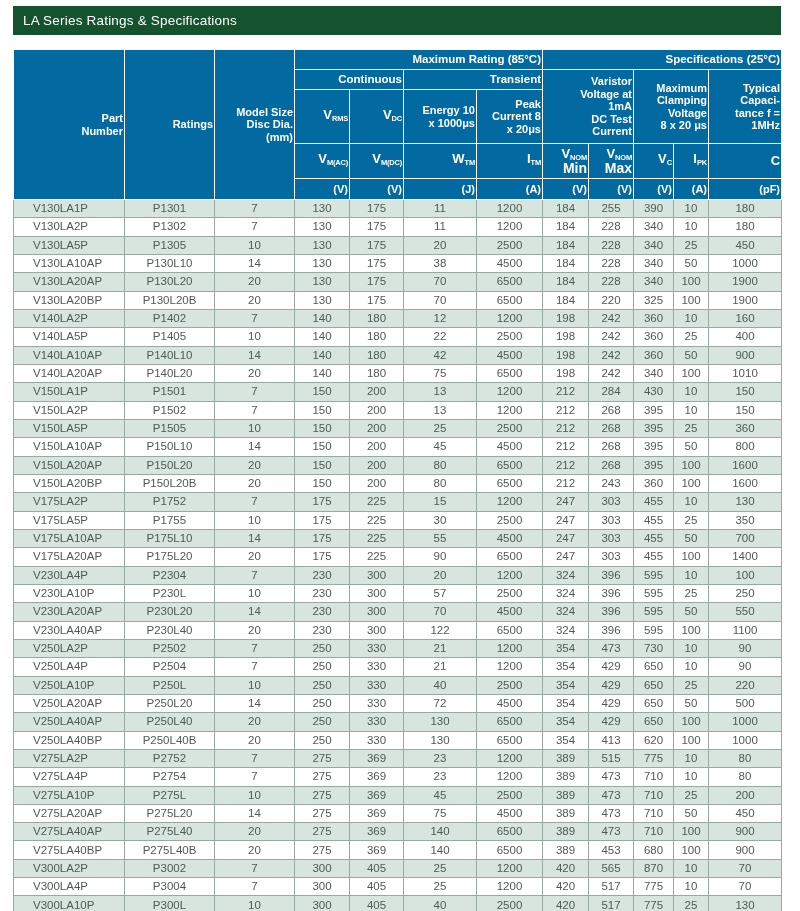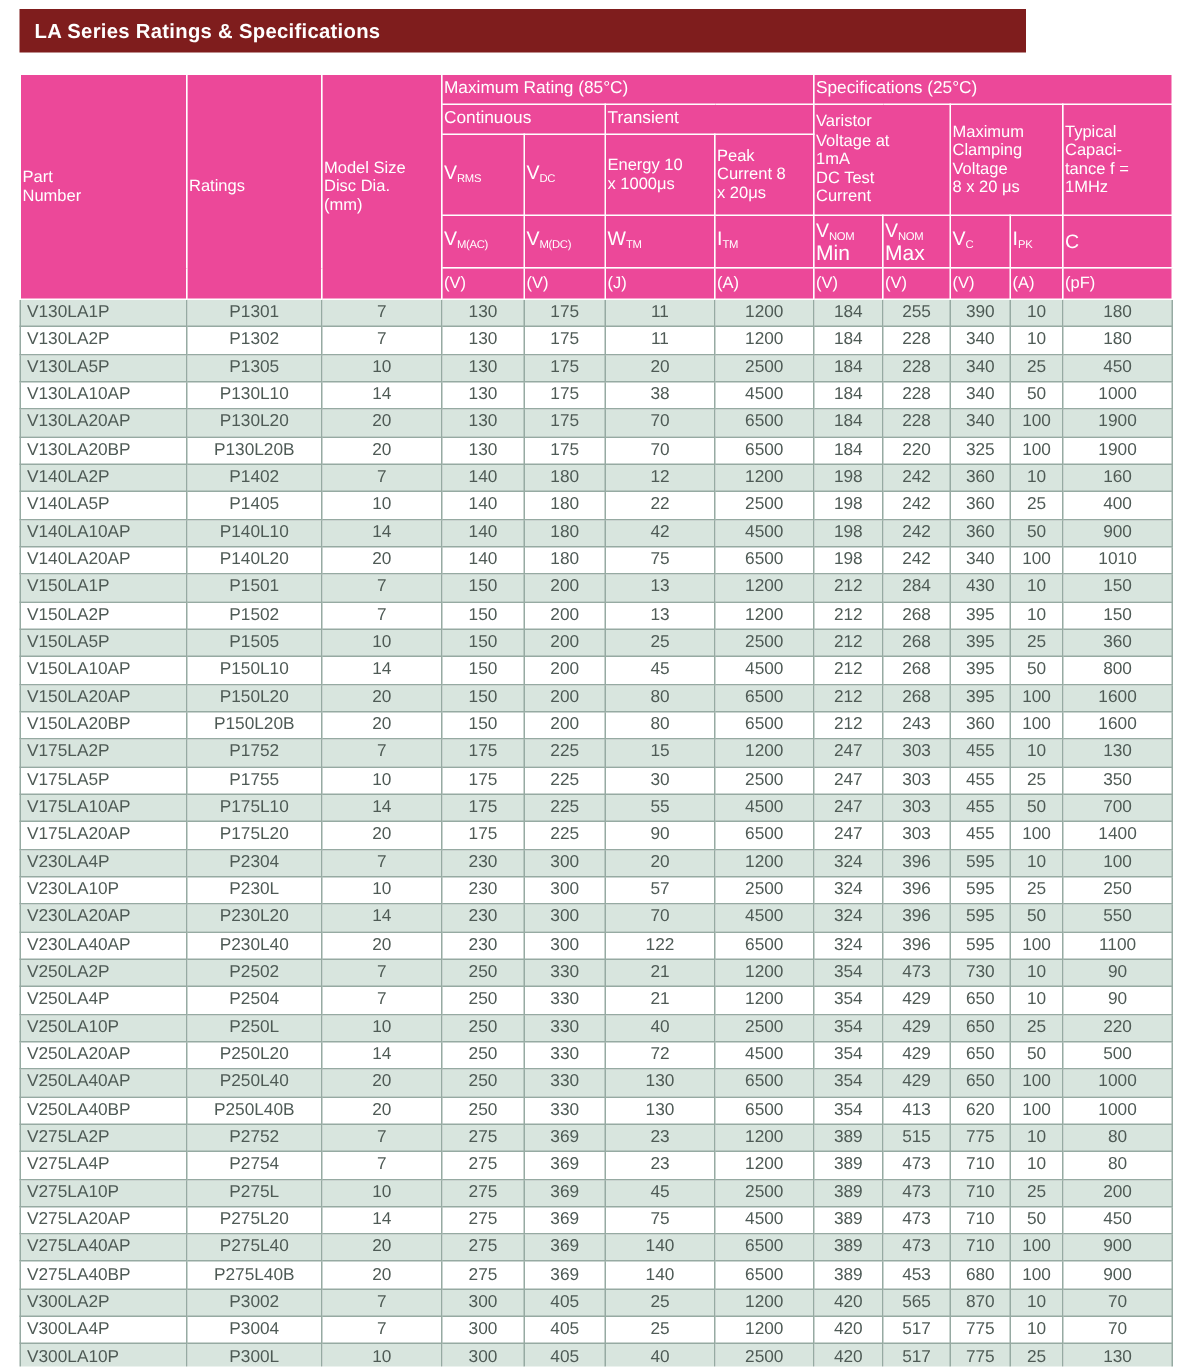--- a/index.html
+++ b/index.html
@@ -1,43 +1,43 @@
 <!DOCTYPE html>
 <html><head>
 <meta charset="utf-8">
 <style>
   html,body{margin:0;padding:0;background:#fff;}
   body{width:800px;height:911px;overflow:hidden;font-family:"Liberation Sans",sans-serif;}
   .page{padding:6px 0 0 13px;}
   .title-bar{
-    width:671px;height:29px;box-sizing:border-box;
-    background:#7f1d1d;color:#fff;font-weight:bold;font-size:13.5px;
+    width:768px;height:29px;box-sizing:border-box;
+    background:#14532d;color:#fff;font-weight:normal;font-size:13.5px;
     line-height:29px;padding-left:10px;letter-spacing:.2px;
   }
   table.spec{
     border-collapse:collapse;table-layout:fixed;width:768px;margin-top:14px;
   }
   th{
-    background:#ec4899;color:#fff;font-weight:normal;text-align:left;
+    background:#0369a1;color:#fff;font-weight:bold;text-align:right;
     vertical-align:middle;border:1px solid #fff;padding:0 1px;
   }
   .hl{font-size:11px;white-space:pre-line;line-height:12.5px;}
   .hl-big{font-size:11.5px;}
   .sym{font-size:13px;line-height:12px;}
   .sym sub{font-size:7.5px;vertical-align:-2px;letter-spacing:-.2px;margin-top:31px;}
   .sym .l2{display:block;font-size:14px;line-height:11px;margin-top:-1px;}
   .unit{font-size:11px;}
   tbody td{
     border:1px solid #96aaa2;font-size:11.5px;color:#4e5a55;
     text-align:center;height:17.34px;padding:0;line-height:17px;
     background:#fff;overflow:hidden;white-space:nowrap;
   }
   tbody{border:1px solid #5d6e67;}
   tr.shaded td{background:#d8e5de;}
-  td.part{text-align:left;padding-left:4px;}
+  td.part{text-align:left;padding-left:19px;}
   
   tr.hr-a th{height:19px;}
   tr.hr-b th{height:19px;}
   tr.hr-c th{height:53px;}
   tr.hr-d th{height:34px;}
   tr.hr-e th{height:20px;}
 </style>
 </head>
 <body>
 

